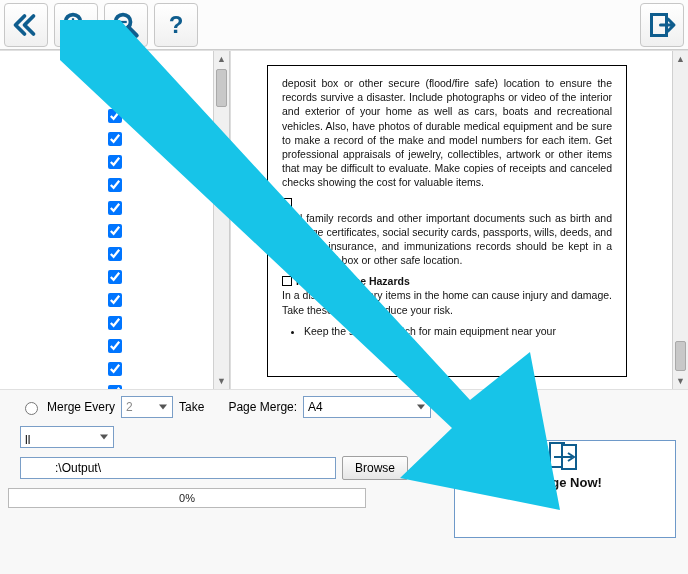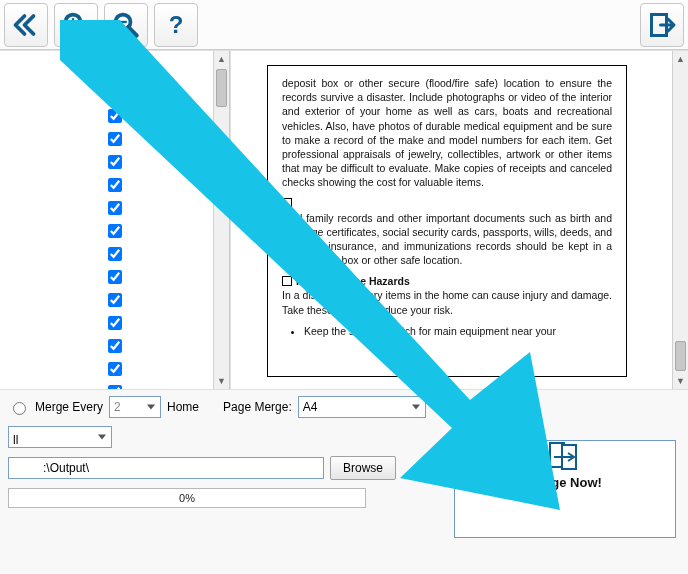--- a/index.html
+++ b/index.html
@@ -128,21 +128,21 @@
     overflow: hidden;
   }
   .doc-page p { margin: 0 0 7px 0; text-align: justify; }
   .doc-page .sec-title { font-weight: bold; display:inline-block; margin-left:14px; }
   .doc-page .chk { display:inline-block; width:10px; height:10px; border:1px solid #000; margin-right:4px; vertical-align: -1px;}
   .doc-page ul { margin: 4px 0 0 22px; padding:0;}
   .bottom {
     padding: 6px 8px 8px 8px;
     background: #f8f8f8;
   }
-  .row { display: flex; align-items: center; gap: 6px; margin-bottom: 8px; }
+  .row { display: flex; align-items: center; gap: 6px; margin-bottom: 8px; margin-left: 12px; }
   .radio { width:13px; height:13px; }
   .sel, .txt, .combo {
     border: 1px solid #7a9ec7;
     background: #fff;
     height: 22px;
     font-size: 12px;
     padding: 0 4px;
   }
   .combo { position: relative; display:inline-flex; align-items:center; }
   .combo::after {
@@ -285,30 +285,30 @@
   </div>
 </div>
 
 <div class="bottom">
   <div class="row">
     <input type="radio" class="radio" style="">
     <span>Merge Every</span>
     <div class="combo" style="width:52px; color:#888;">
       <span>2</span>
     </div>
-    <span>Home</span>
+    <span>Take</span>
     <span style="width:12px"></span>
     <span>Page Merge:</span>
     <div class="combo" style="width:128px;">
       <span>A4</span>
     </div>
   </div>
 
   <div class="row">
-    <div class="combo" style="width:104px;align-items:flex-end;">
+    <div class="combo" style="width:94px;align-items:flex-end;">
       <span>ll</span>
     </div>
   </div>
 
   <div class="row">
     <input class="txt" style="width: 316px; padding-left: 34px;" value=":\Output\">
     <button class="btn">Browse</button>
   </div>
 
   <div class="progress" style="width:358px">

